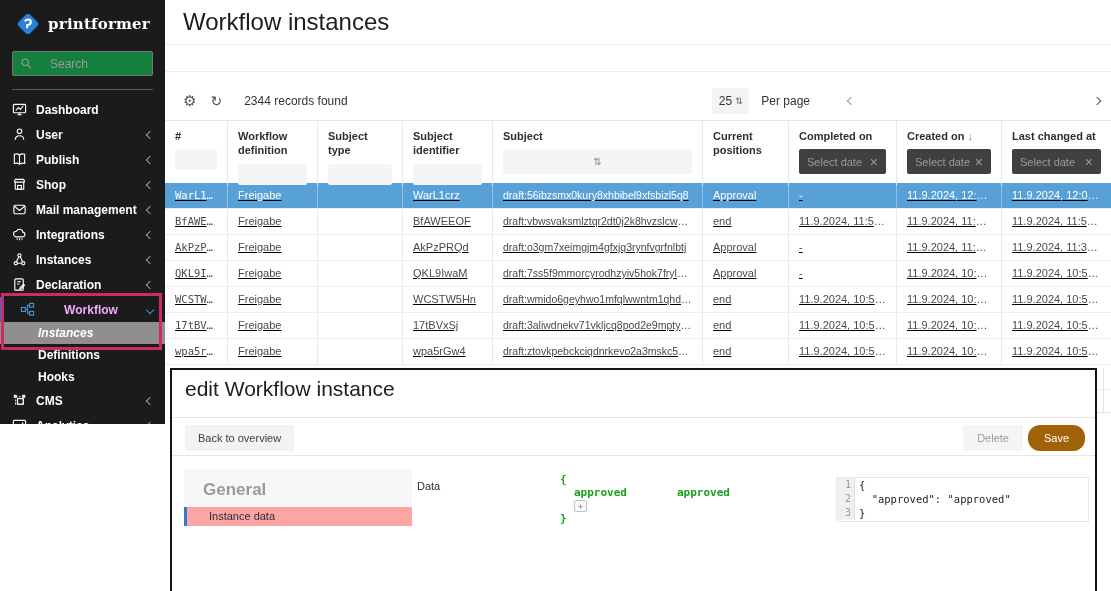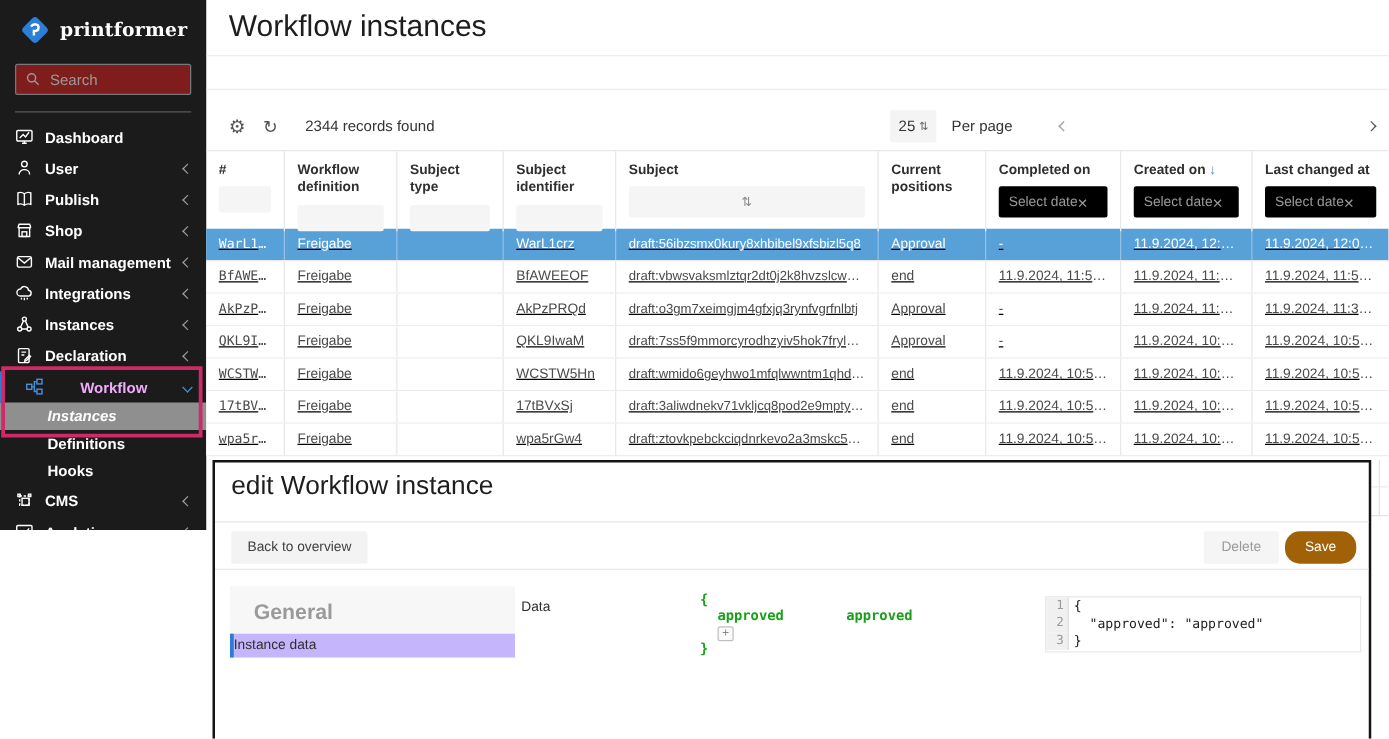--- a/index.html
+++ b/index.html
@@ -3,21 +3,21 @@
 <meta charset="utf-8">
 <style>
   * { margin:0; padding:0; box-sizing:border-box; }
   body { font-family:"Liberation Sans", sans-serif; background:#fff; }
   .screen { position:relative; width:1111px; height:591px; background:#fff; overflow:hidden; }
 
   
   .sidebar { position:absolute; left:0; top:0; width:165px; height:424px; background:#1b1b1b; overflow:hidden; }
   .logo { display:flex; align-items:center; justify-content:center; gap:7px; padding:11px 0 9px; }
   .logo-text { color:#fff; font-family:"DejaVu Serif", serif; font-weight:bold; font-size:15px; letter-spacing:.2px; }
-  .searchbox { display:flex; align-items:center; gap:7px; margin:5px 12px 0; height:25px; background:#7f1d1d; border:1px solid #787878; border-radius:2px; padding:0 7px; }
+  .searchbox { display:flex; align-items:center; gap:17px; margin:5px 12px 0; height:25px; background:#15803d; border:1px solid #787878; border-radius:2px; padding:0 7px; }
   .searchbox input { flex:1; background:transparent; border:none; outline:none; color:#ddd; font-size:12px; font-family:"Liberation Sans",sans-serif; min-width:0; }
   .searchbox input::placeholder { color:#9a9a9a; }
   .side-divider { border-top:1px solid #5a5a5a; margin:13px 12px 7px; }
   .nitem { height:25px; display:flex; align-items:center; gap:9px; padding:0 12px; color:#fff; font-size:12px; font-weight:600; cursor:pointer; }
   .nitem .nlabel { flex:1; white-space:nowrap; }
   .nsub { height:22px; display:flex; align-items:center; padding:0 12px 0 38px; color:#fff; font-size:12px; font-weight:600; cursor:pointer; }
   .nsub.active { background:#8f8f8f; color:#fff;font-style:italic; }
   .nitem.workflow { color:#f0abfc; border-left:4px solid #2c7cd4; padding-left:16px;text-align:center; }
   .chev { display:inline-block; width:6px; height:6px; border:solid #9a9a9a; border-width:0 1.4px 1.4px 0; }
   .chev.left { transform:rotate(135deg); }
@@ -48,21 +48,21 @@
   .table { position:absolute; left:165px; top:120px; width:946px; }
   .grid-cols { display:grid; grid-template-columns:63px 90px 85px 90px 210px 86px 108px 105px 109px; }
   .thead { border-top:1px solid #e8e8e8; height:63px; }
   .th { border-right:1px solid #e8e8e8; padding:8px 10px 0; display:flex; flex-direction:column; }
   .th:last-child { border-right:none; }
   .th-label { font-size:11px; font-weight:bold; color:#2f2f2f; line-height:1.3; cursor:pointer; }
   .sort-arrow { color:#4a90d9; font-weight:bold; margin-left:3px; }
   .fbox { background:#f5f5f5; height:21px; border-radius:2px; margin-top:6px; }
   .fbox-small { width:42px; }
   .fbox.select { height:25px; display:flex; align-items:center; justify-content:center; color:#888; font-size:10px; cursor:pointer; }
-  .datebox { background:#000000; height:25px; border-radius:2px; margin-top:6px; display:flex; align-items:center; padding:0 8px; cursor:pointer; }
+  .datebox { background:#404040; height:25px; border-radius:2px; margin-top:6px; display:flex; align-items:center; justify-content:space-between; padding:0 8px; cursor:pointer; }
   .datetext { font-size:11px; color:#9a9a9a; }
   .clear-x { font-size:14px; color:#9a9a9a; cursor:pointer; }
   .trow { height:26px; border-bottom:1px solid #ececec; cursor:pointer; background:#fff;text-decoration:underline; }
   .td { font-size:11px; color:#4a4a4a; line-height:25px; padding:0 10px; border-right:1px solid #e8e8e8; white-space:nowrap; overflow:hidden; text-overflow:ellipsis; }
   .td:last-child { border-right:none; }
   .td.mono { font-family:"DejaVu Sans Mono", monospace; font-size:10.5px; }
   .td-subject { font-size:10.5px; }
   .trow.active { background:#58a0d8; }
   .trow.active .td { color:#fff; border-right-color:rgba(255,255,255,.35); }
 
@@ -75,21 +75,21 @@
   .modal { position:absolute; left:170px; top:368px; width:927px; height:269px; background:#fff; border:2px solid #141414; z-index:10; }
   .modal-title { position:absolute; left:13px; top:7px; font-size:21px; font-weight:400; color:#1d1d1d; }
   .m-div { position:absolute; left:0; right:0; height:1px; background:#e8e8e8; }
   .m-div1 { top:47px; } .m-div2 { top:85px; }
   .btn-back { position:absolute; left:13px; top:55px; background:#f3f3f3; border:none; color:#3f3f3f; font-size:11px; padding:7px 13px; border-radius:2px; cursor:pointer; font-family:"Liberation Sans",sans-serif; }
   .m-actions { position:absolute; right:10px; top:55px; display:flex; gap:5px; }
   .btn-delete { background:#f5f5f5; border:none; color:#9a9a9a; font-size:11px; padding:7px 14px; border-radius:2px; cursor:pointer; font-family:"Liberation Sans",sans-serif; }
   .btn-save { background:#a16207; border:none; color:#fff; font-size:11px; padding:7px 16px; border-radius:12px; cursor:pointer; font-family:"Liberation Sans",sans-serif; }
   .m-tabs { position:absolute; left:12px; top:99px; width:228px; height:56px; background:#f7f7f7; padding-top:11px; }
   .tab-general { font-size:17px; color:#9a9a9a; padding-left:19px; cursor:pointer;font-weight:bold; }
-  .tab-instance { margin-top:7px; height:19px; line-height:19px; font-size:11px; color:#2f2f2f; background:#c4b5fd; border-left:3px solid #2c7cd4; padding-left:0; cursor:pointer; }
+  .tab-instance { margin-top:7px; height:19px; line-height:19px; font-size:11px; color:#2f2f2f; background:#fca5a5; border-left:3px solid #2c7cd4; padding-left:22px; cursor:pointer; }
   .m-data-label { position:absolute; left:245px; top:110px; font-size:11px; color:#2f2f2f; }
   .m-tree { position:absolute; left:388px; top:103px; font-family:"DejaVu Sans Mono", monospace; font-size:11px; color:#18a018; font-weight:bold; }
   .t-line { height:13px; line-height:13px; }
   .t-kv { padding-left:14px; }
   .t-val { position:absolute; left:117px; }
   .t-plus { display:inline-block; margin-left:14px; width:13px; height:12px; border:1px solid #c0c0c0; background:#fafafa; color:#888; font-size:9px; line-height:10px; text-align:center; font-weight:normal; cursor:pointer; border-radius:2px; }
   .m-editor { position:absolute; left:664px; top:107px; width:253px; height:45px; border:1px solid #e8e8e8; background:#fff; overflow:hidden; cursor:text; }
   .ed-line { height:14px; display:flex; }
   .ed-num { width:18px; background:#f0f0f0; border-right:1px solid #dedede; color:#9a9a9a; font-family:"DejaVu Sans Mono",monospace; font-size:10px; text-align:right; padding-right:3px; line-height:14px; flex:none; }
   .ed-code { font-family:"DejaVu Sans Mono",monospace; font-size:10.5px; color:#222; line-height:14px; padding-left:4px; white-space:pre; }

